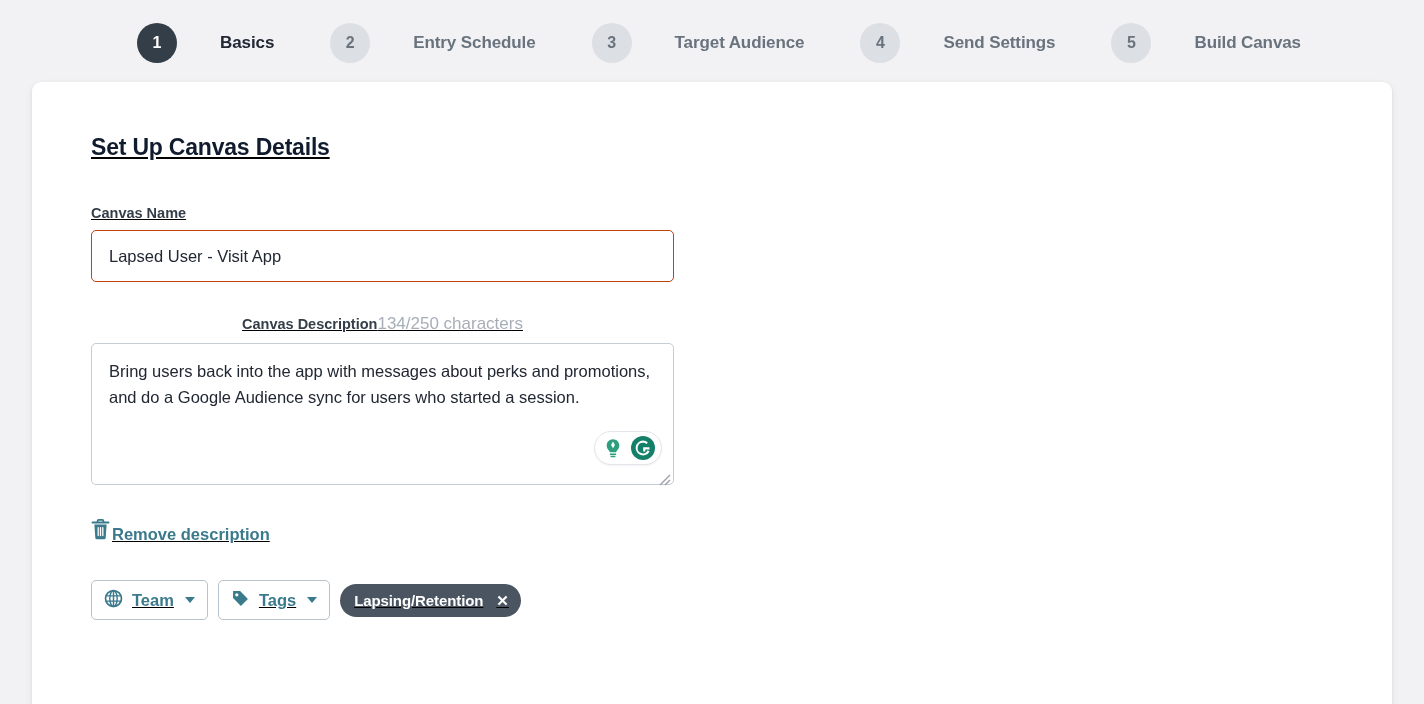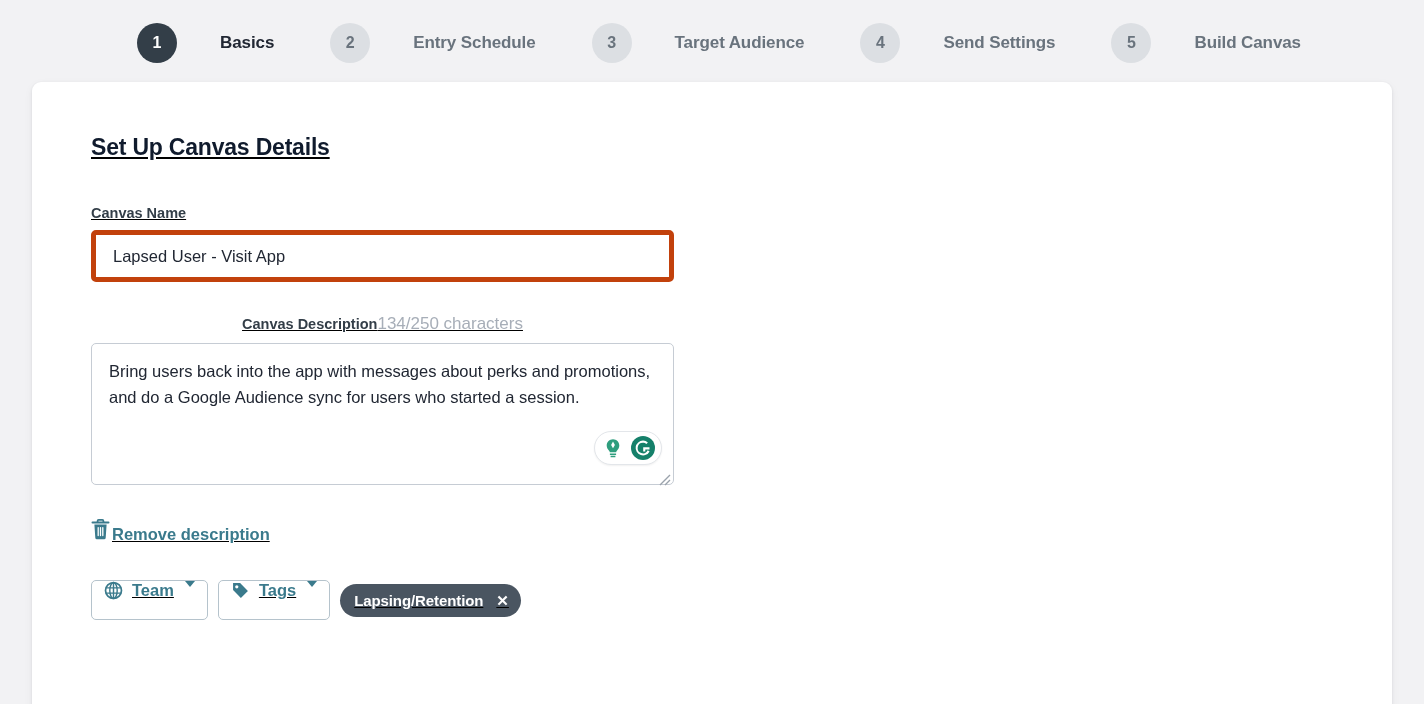--- a/index.html
+++ b/index.html
@@ -57,21 +57,21 @@
 
   .label-row {
     width: 583px; display: flex; align-items: baseline;
     justify-content: center; margin-bottom: 9px;
   }
   .label-row .field-label { margin-bottom: 0; }
   .char-counter { font-size: 17px; color: #a7aeb8; }
 
   .text-input {
     width: 583px; height: 52px;
-    border: 5px solid #c2410c; border-radius: 5px;
+    border: 1px solid #c2410c; border-radius: 5px;
     background: #fff; color: #212733;
     font-family: "Liberation Sans", sans-serif;
     font-size: 16.5px; padding: 0 17px;
     outline: none;
   }
 
   .textarea-wrap { position: relative; width: 583px; }
   .text-area {
     width: 583px; height: 142px;
     border: 1px solid #c6ccd4; border-radius: 5px;
@@ -102,21 +102,21 @@
     margin-top: 30px; display: flex; align-items: flex-end; gap: 2px;
     width: 215px; cursor: pointer;
   }
   .remove-label { font-size: 16.5px; font-weight: bold; color: #3a7a8c; }
 
   
   .btn-row { margin-top: 36px; display: flex; align-items: center; gap: 10px; }
   .dropdown-btn {
     height: 40px; padding: 0 12px;
     border: 1px solid #b5c3cc; border-radius: 5px;
-    background: #fff; display: flex; align-items: flex-start; gap: 9px;
+    background: #fff; display: flex; align-items: center; gap: 9px;
     cursor: pointer;
   }
   .dropdown-btn .btn-text {
     font-size: 16.5px; font-weight: bold; color: #3a7a8c;
   }
   .caret {
     width: 0; height: 0;
     border-left: 5.5px solid transparent;
     border-right: 5.5px solid transparent;
     border-top: 6.5px solid #3a7a8c;

